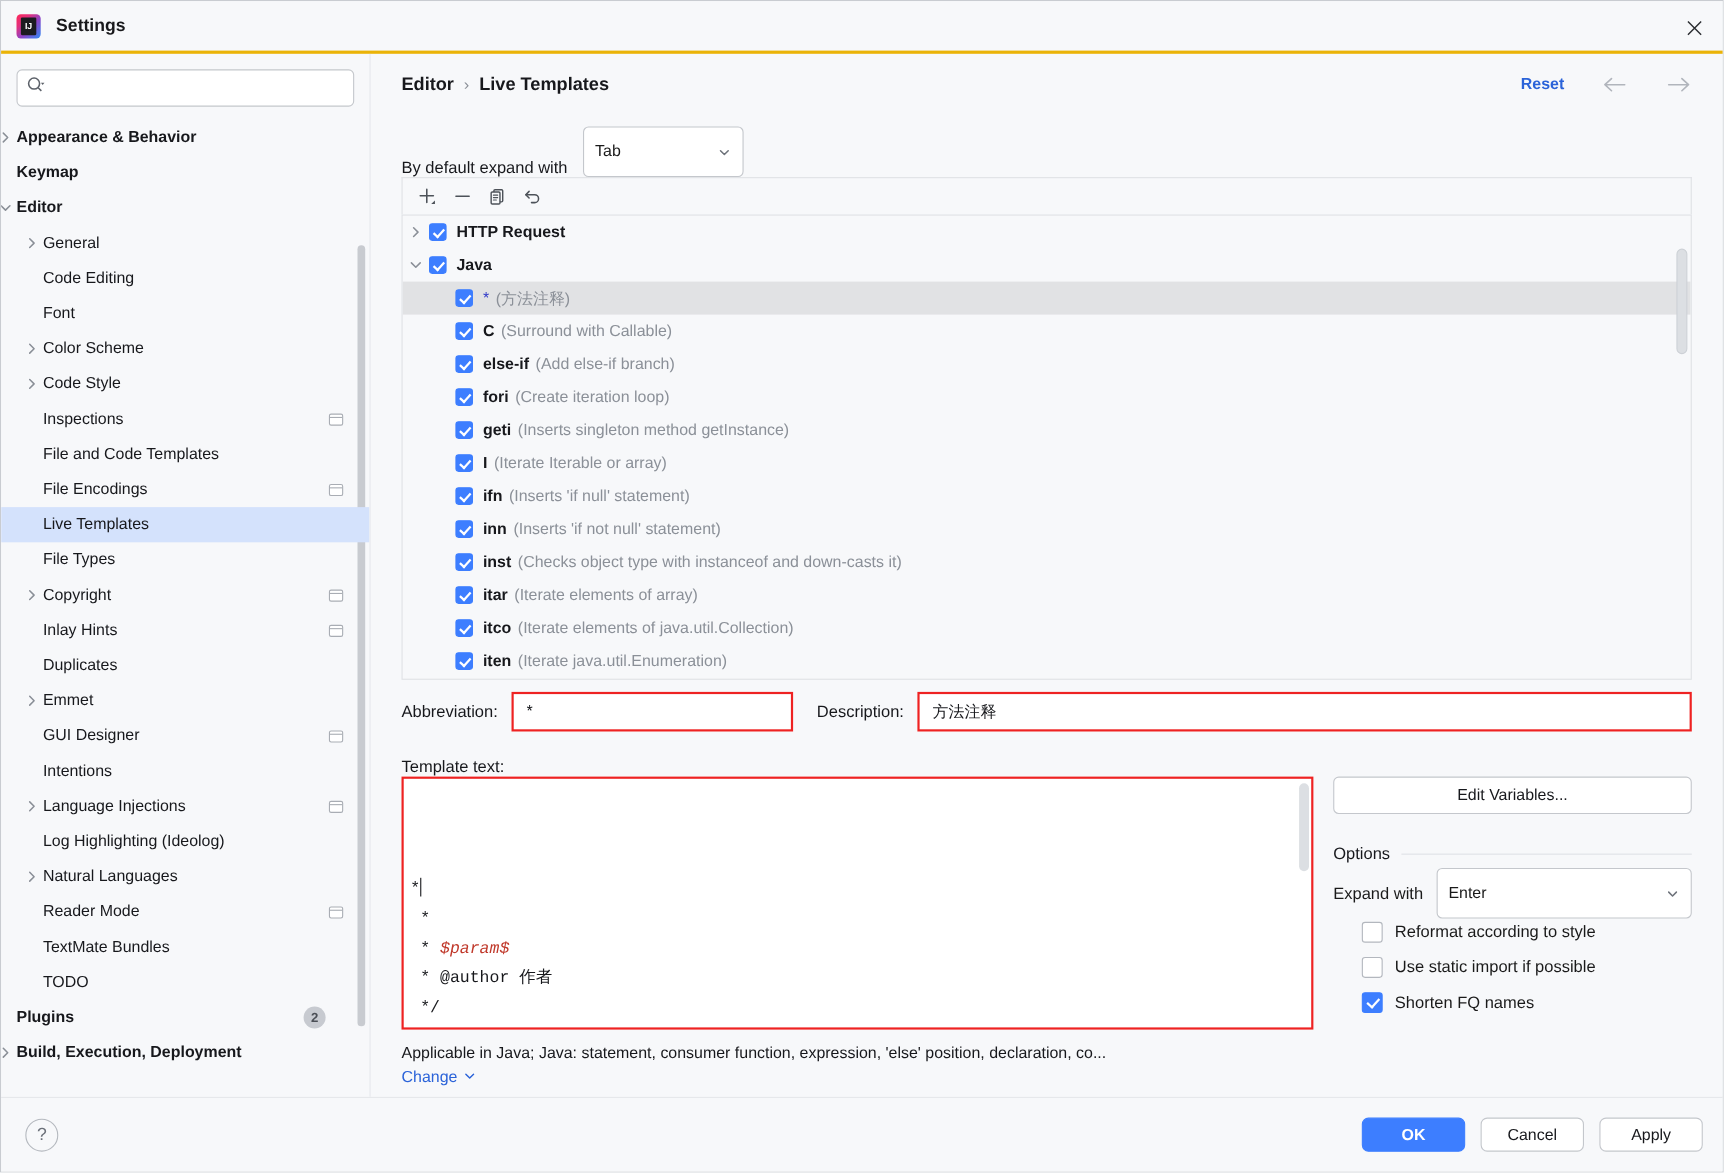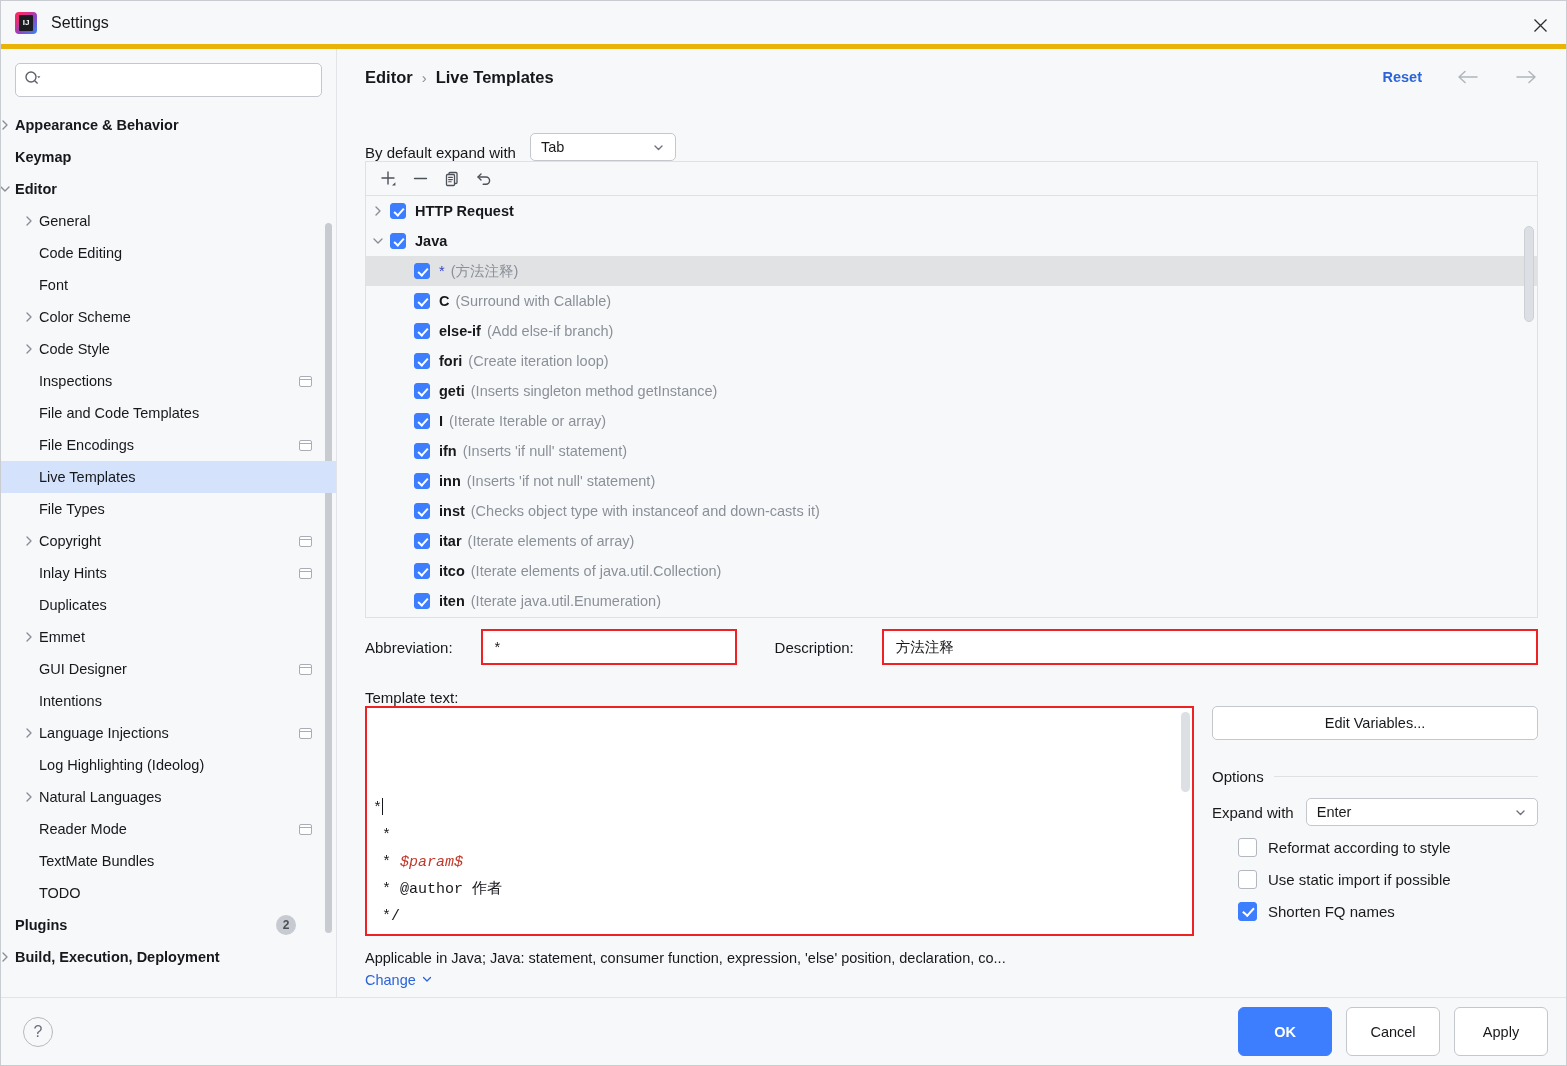--- a/index.html
+++ b/index.html
@@ -18,25 +18,26 @@
     border: 1px solid #c9ccd1;
     display: flex;
     flex-direction: column;
   }
 
   
   .titlebar {
     height: 48px;
     flex: 0 0 48px;
     background: #f7f8fa;
-    border-bottom: 5px solid #eab308;
+    border-bottom: 3px solid #eab308;
     display: flex;
     align-items: center;
     padding: 0 14px 0 14px;
     position: relative;
+    font-weight: bold;
   }
   .app-logo {
     width: 22px; height: 22px;
     border-radius: 4px;
     margin-right: 14px;
     position: relative;
     overflow: hidden;
     background: linear-gradient(135deg,#fe2857 0%, #e32f7c 28%, #8b45c9 58%, #2f8cf5 100%);
     flex: 0 0 22px;
   }
@@ -215,21 +216,21 @@
   .nav-arrow { color: #b1b5bc; cursor: default; display:flex; }
 
   .expand-row {
     height: 56px;
     flex: 0 0 56px;
     display: flex;
     align-items: flex-end;
   }
   .expand-label { font-size: 15px; color: #17181c; margin-right: 14px; }
   .combo {
-    height: 28px;
+    height: 46px;
     min-width: 146px;
     background: #fff;
     border: 1px solid #c4c7cc;
     border-radius: 5px;
     display: flex;
     align-items: center;
     padding: 0 10px;
     cursor: pointer;
     font-size: 14.5px;
   }
@@ -310,21 +311,21 @@
     background: #dcdfe3;
     border: 1px solid #cdd1d6;
     border-radius: 5px;
   }
 
   
   .abbr-row {
     flex: 0 0 58px;
     display: flex;
     align-items: center;
-    gap: 16px;
+    gap: 0;
   }
   .fld-label { font-size: 15px; color: #17181c; white-space: nowrap; }
   .hl-box {
     border: 2.5px solid #ee2222;
     background: #fff;
     height: 36px;
     display: flex;
     align-items: center;
     padding: 0 10px;
     font-size: 14.5px;
@@ -471,21 +472,21 @@
     cursor: pointer;
     margin-left: 4px;
   }
   .footer-btns {
     margin-left: auto;
     display: flex;
     gap: 14px;
   }
   .fbtn {
     min-width: 94px;
-    height: 49px;
+    height: 31px;
     border-radius: 6px;
     border: 1px solid #c4c7cc;
     background: #fff;
     font-size: 14.5px;
     display: flex; align-items: center; justify-content: center;
     cursor: pointer;
     padding: 0 16px;
     color: #17181c;
   }
   .fbtn.primary {

